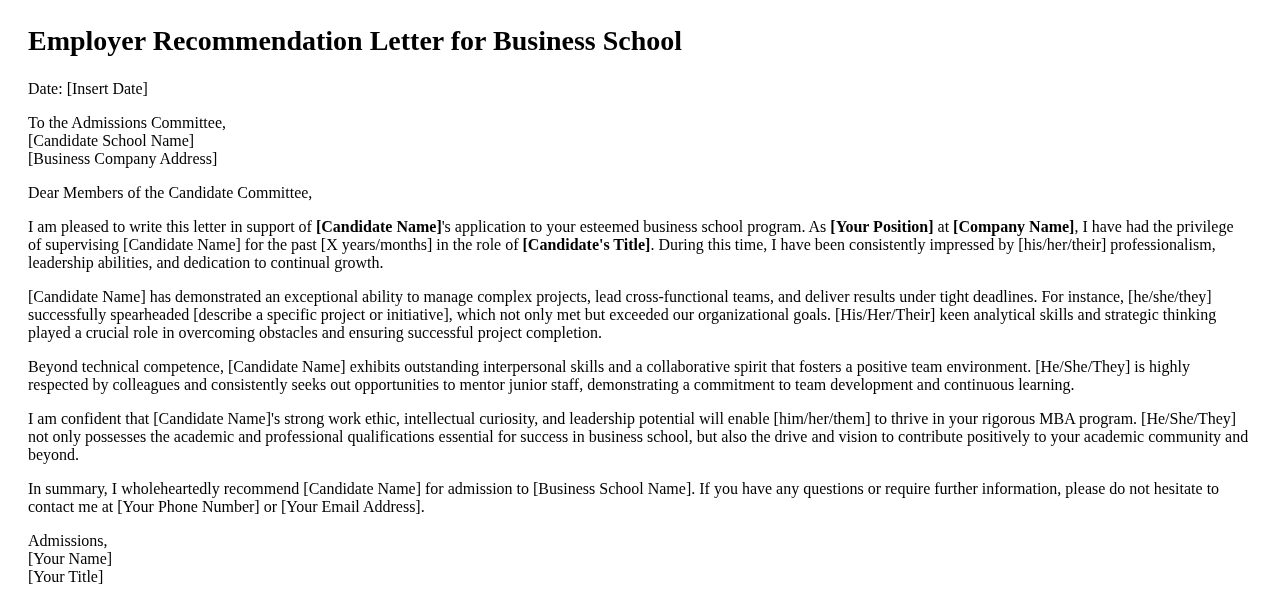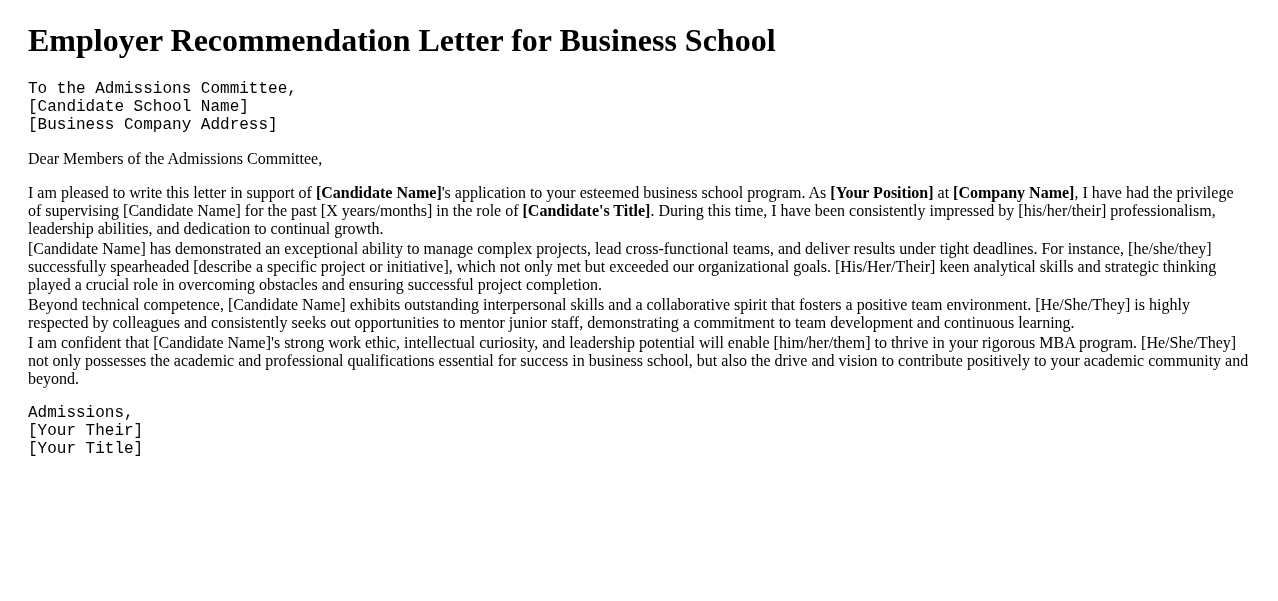--- a/index.html
+++ b/index.html
@@ -14,53 +14,55 @@
     overflow: hidden;
     font-family: "Liberation Serif", "DejaVu Serif", serif;
     font-size: 16px;
     line-height: 18px;
   }
   .page {
     padding: 14px 28px 0 28px;
     box-sizing: border-box;
   }
   h1.doc-title {
-    font-size: 32px;
+    font-size: 28px;
     line-height: 37px;
     font-weight: bold;
     margin: 8px 0 21px 0;
     letter-spacing: 0;
   }
   .line-block { margin: 16px 0; }
-  .line-block div { white-space: nowrap; font-family: Liberation Mono, monospace; }
-  p.para { margin: 2px 0; }
+  .line-block div { white-space: nowrap; }
+  p.para { margin: 16px 0; }
   .single-line { margin: 16px 0; }
 </style>
 </head>
 <body>
 
 <div class="page">
 
   <h1 class="doc-title">Employer Recommendation Letter for Business School</h1>
 
+  <div class="single-line">Date: [Insert Date]</div>
 
   <div class="line-block">
       <div>To the Admissions Committee,</div>
       <div>[Candidate School Name]</div>
       <div>[Business Company Address]</div>
     </div>
 
-  <div class="single-line">Dear Members of the Admissions Committee,</div>
+  <div class="single-line">Dear Members of the Candidate Committee,</div>
 
   <div>
       <p class="para">I am pleased to write this letter in support of <b>[Candidate Name]</b>'s application to your esteemed business school program. As <b>[Your Position]</b> at <b>[Company Name]</b>, I have had the privilege of supervising [Candidate Name] for the past [X years/months] in the role of <b>[Candidate's Title]</b>. During this time, I have been consistently impressed by [his/her/their] professionalism, leadership abilities, and dedication to continual growth.</p>
       <p class="para">[Candidate Name] has demonstrated an exceptional ability to manage complex projects, lead cross-functional teams, and deliver results under tight deadlines. For instance, [he/she/they] successfully spearheaded [describe a specific project or initiative], which not only met but exceeded our organizational goals. [His/Her/Their] keen analytical skills and strategic thinking played a crucial role in overcoming obstacles and ensuring successful project completion.</p>
       <p class="para">Beyond technical competence, [Candidate Name] exhibits outstanding interpersonal skills and a collaborative spirit that fosters a positive team environment. [He/She/They] is highly respected by colleagues and consistently seeks out opportunities to mentor junior staff, demonstrating a commitment to team development and continuous learning.</p>
       <p class="para">I am confident that [Candidate Name]'s strong work ethic, intellectual curiosity, and leadership potential will enable [him/her/them] to thrive in your rigorous MBA program. [He/She/They] not only possesses the academic and professional qualifications essential for success in business school, but also the drive and vision to contribute positively to your academic community and beyond.</p>
+      <p class="para">In summary, I wholeheartedly recommend [Candidate Name] for admission to [Business School Name]. If you have any questions or require further information, please do not hesitate to contact me at [Your Phone Number] or [Your Email Address].</p>
     </div>
 
   <div class="line-block">
       <div>Admissions,</div>
-      <div>[Your Their]</div>
+      <div>[Your Name]</div>
       <div>[Your Title]</div>
     </div>
 
 </div>
 
 </body></html>

